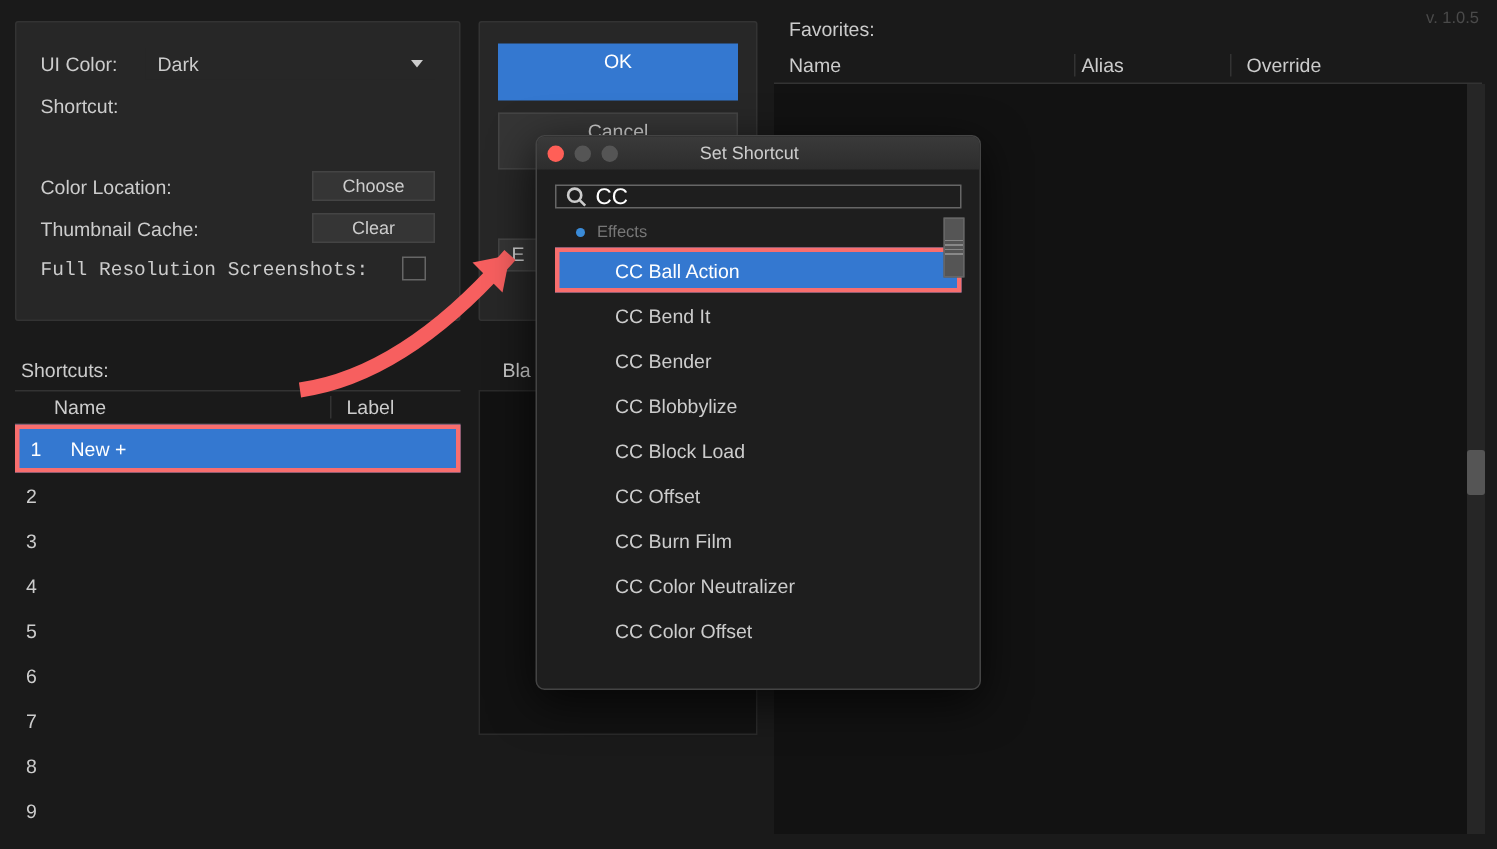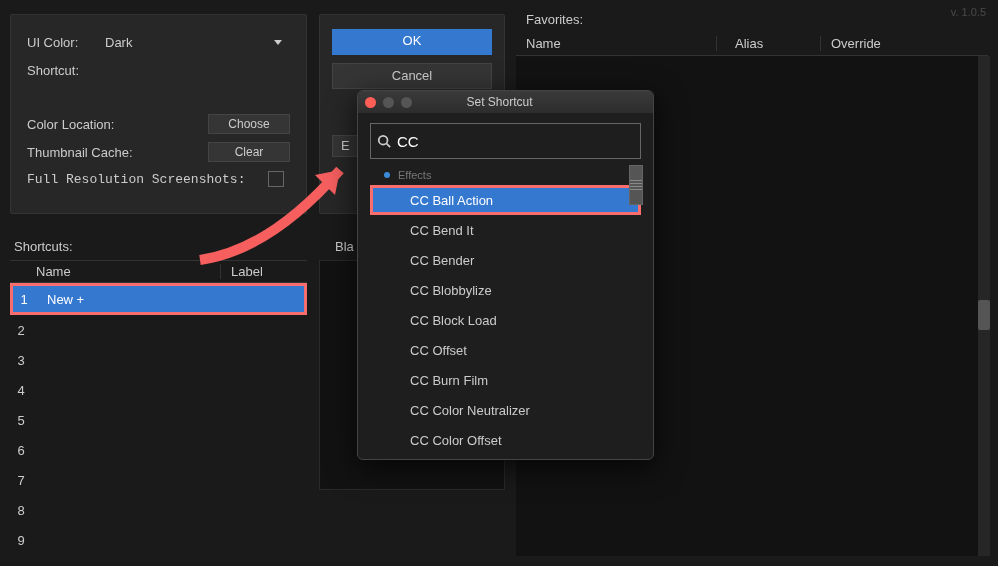--- a/index.html
+++ b/index.html
@@ -97,21 +97,21 @@
     top: 14px;
     left: 319px;
     width: 186px;
     height: 200px;
     background: #272727;
     border: 1px solid #333;
     border-radius: 2px;
     padding: 14px 12px;
   }
   .big-btn {
-    height: 26px;
+    height: 38px;
     text-align: center;
     line-height: 24px;
     font-size: 13px;
     margin-bottom: 8px;
     cursor: pointer;
   }
   .ok-btn { background: #3478d0; color: #fff; }
   .cancel-btn { background: #353535; color: #ccc; border: 1px solid #444; }
   .sec-btn {
     height: 22px;
@@ -188,21 +188,21 @@
     position: absolute;
     top: 32px;
     left: 516px;
     width: 472px;
     height: 24px;
     display: flex;
     align-items: center;
     border-bottom: 1px solid #333;
   }
   .fav-col-name { width: 200px; padding-left: 10px; }
-  .fav-col-alias { width: 104px; border-left: 1px solid #333; padding-left: 18px; }
+  .fav-col-alias { width: 104px; border-left: 1px solid #333; padding-left: 4px; }
   .fav-col-override { flex: 1; border-left: 1px solid #333; padding-left: 10px; }
   .fav-body {
     position: absolute;
     top: 56px;
     left: 516px;
     width: 462px;
     height: 500px;
     background: #121212;
   }
   .scroll-shade {
@@ -256,21 +256,21 @@
   .tl.gray { background: #555; }
   .dlg-title {
     position: absolute;
     left: 0; right: 12px;
     text-align: center;
     color: #ccc;
     font-size: 12px;
   }
   .search-wrap {
     margin: 10px 12px 6px 12px;
-    height: 36px;
+    height: 16px;
     border: 1px solid #666;
     background: #1e1e1e;
     display: flex;
     align-items: center;
     padding: 0 6px;
   }
   .search-icon {
     width: 14px; height: 14px;
     margin-right: 6px;
   }

